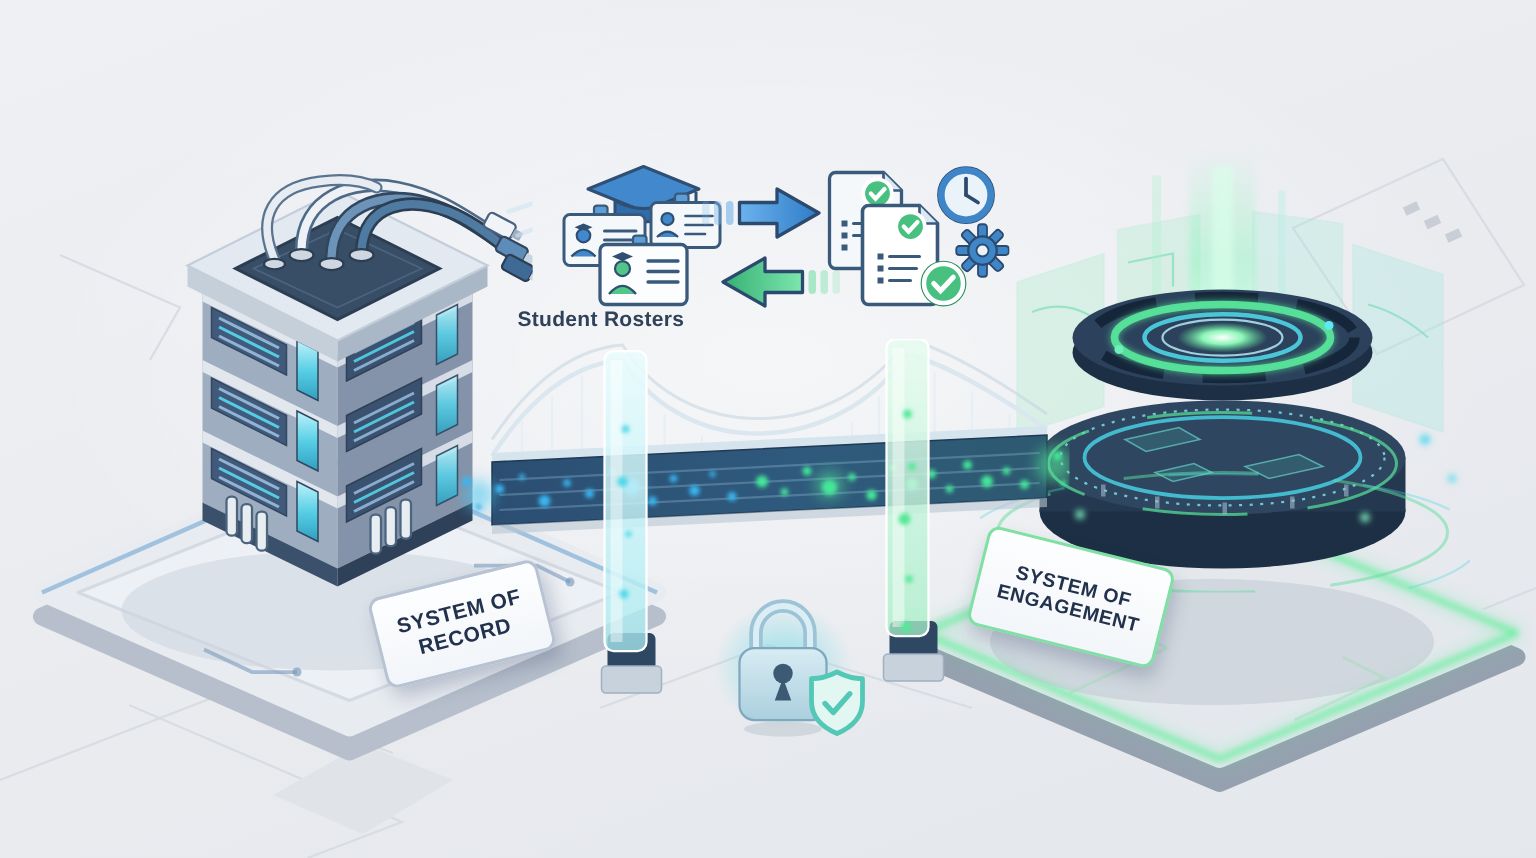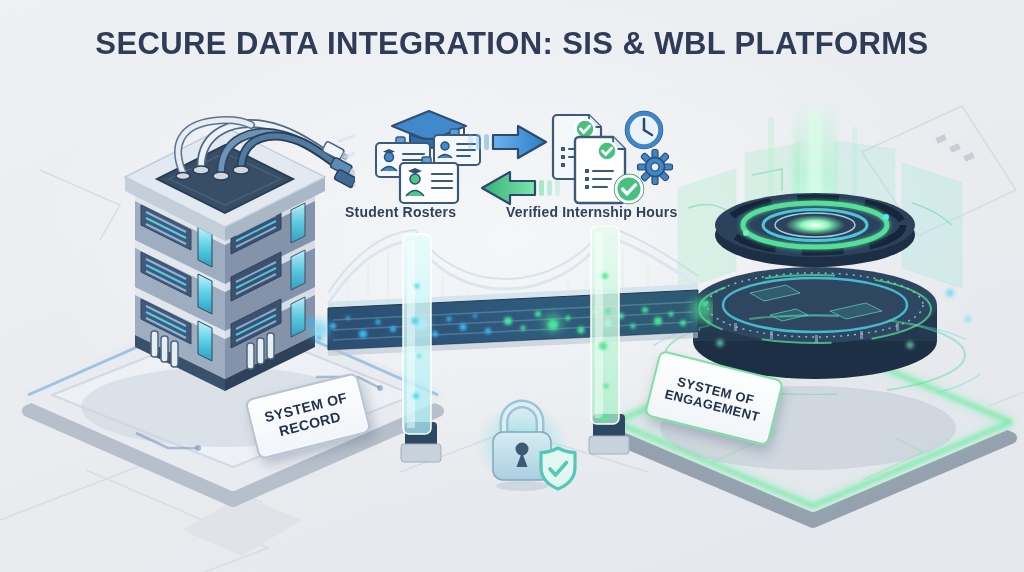--- a/index.html
+++ b/index.html
@@ -66,21 +66,20 @@
     <polygon points="182,530 242,496 302,520 242,556" fill="#e0e3e8"></polygon>
     <g fill="#c9ced6">
       <rect x="936" y="136" width="10" height="6" transform="rotate(-24 941 139)"></rect>
       <rect x="950" y="145" width="10" height="6" transform="rotate(-24 955 148)"></rect>
       <rect x="964" y="154" width="10" height="6" transform="rotate(-24 969 157)"></rect>
       <rect x="848" y="406" width="9" height="5" transform="rotate(-24 852 408)"></rect>
       <rect x="861" y="414" width="9" height="5" transform="rotate(-24 865 416)"></rect>
     </g>
   </svg>
 
-  <h1 class="abs title">SECURE DATA INTEGRATION: SIS &amp; WBL PLATFORMS</h1>
 
   <svg class="abs z1" style="left:18px;top:285px" width="430" height="235" viewBox="0 0 430 235">
     <polygon points="215,36 420,126 215,216 10,126" fill="#b6bfcb" stroke="#b6bfcb" stroke-width="12" stroke-linejoin="round"></polygon>
     <polygon points="215,20 420,110 215,200 10,110" fill="#e8ebf0" stroke="#e8ebf0" stroke-width="12" stroke-linejoin="round"></polygon>
     <path d="M10,110 L215,20 L420,110" fill="none" stroke="#8ab4d8" stroke-width="3" opacity=".75"></path>
     <polygon points="215,38 396,110 215,182 34,110" fill="#edf0f4" stroke="#d4dae2" stroke-width="2" stroke-linejoin="round"></polygon>
     <ellipse cx="205" cy="122" rx="142" ry="40" fill="#ccd5df" opacity=".55"></ellipse>
     <g stroke="#6f94b8" stroke-width="2.5" fill="none" opacity=".55">
       <path d="M298,92 h42 l22,11"></path>
       <path d="M118,148 l32,15 h30"></path>
@@ -568,15 +567,14 @@
         </g>
       <g>
         <circle cx="88" cy="84" r="14.5" fill="none" stroke="#2f8f5f" stroke-width="1.5"></circle>
         <circle cx="88" cy="84" r="13" fill="#47c080" stroke="#ffffff" stroke-width="3"></circle>
         <path d="M81.5,84 l4.5,4.8 l8.5,-9" fill="none" stroke="#ffffff" stroke-width="3.4" stroke-linecap="round"></path>
       </g>
     </g>
   </svg>
 
   <div class="abs flow-label label-rosters">Student Rosters</div>
-  <div class="abs flow-label label-hours">Verified Internship Hours</div>
 
 </div>
 
 </body></html>

